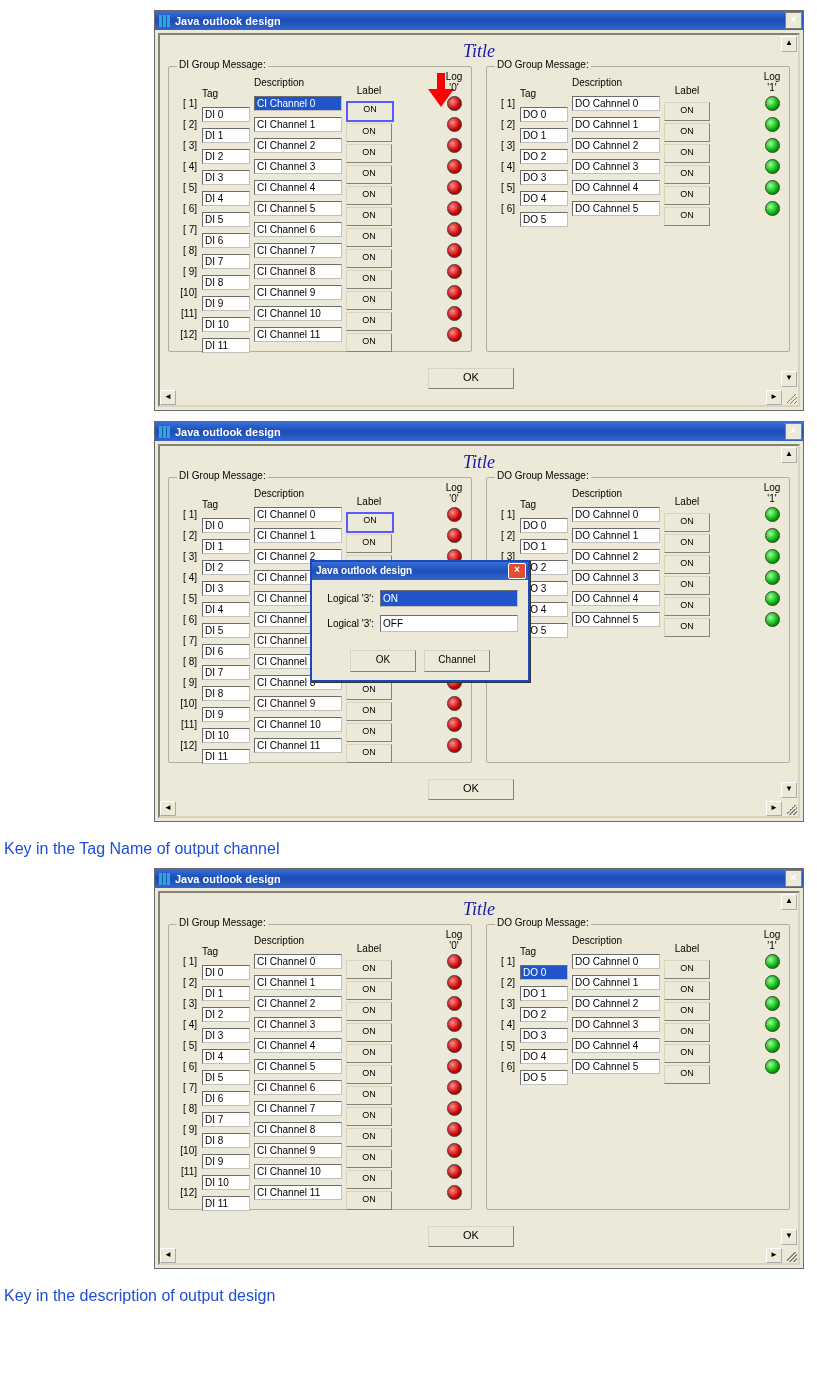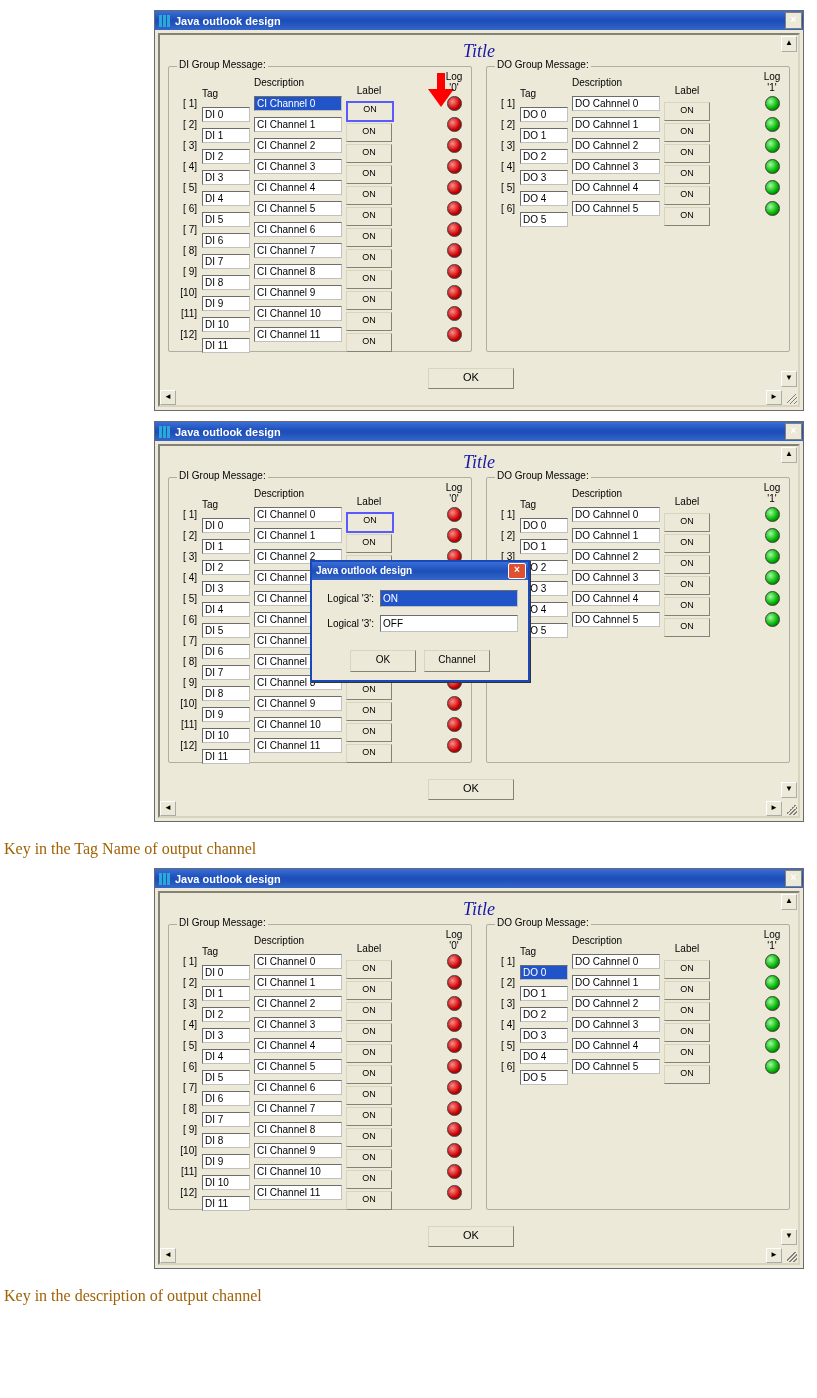--- a/index.html
+++ b/index.html
@@ -5,22 +5,21 @@
   body {
     margin: 0;
     padding: 0;
     background: #fff;
     font-family: Arial, sans-serif;
     width: 817px;
   }
   .caption {
     font-size: 16px;
     margin: 18px 0 8px 4px;
-    color: #a16207;
-    font-family: Liberation Serif, serif;
+    color: #1d4ed8;
   }
   .window {
     margin: 10px 0 6px 154px;
     width: 650px;
     border: 1px solid #6a6a6a;
     background: #ece9d8;
     position: relative;
     box-sizing: border-box;
   }
   .titlebar {
@@ -965,13 +964,13 @@
       <div class="ok-btn">OK</div>
     </div>
     <div class="hscroll">
       <div class="harrow">◄</div>
       <div class="harrow">►</div>
     </div>
     <div class="size-grip"></div>
   </div>
 </div>
 
-<div class="caption">Key in the description of output channel</div>
+<div class="caption">Key in the description of output design</div>
 
 </body></html>

